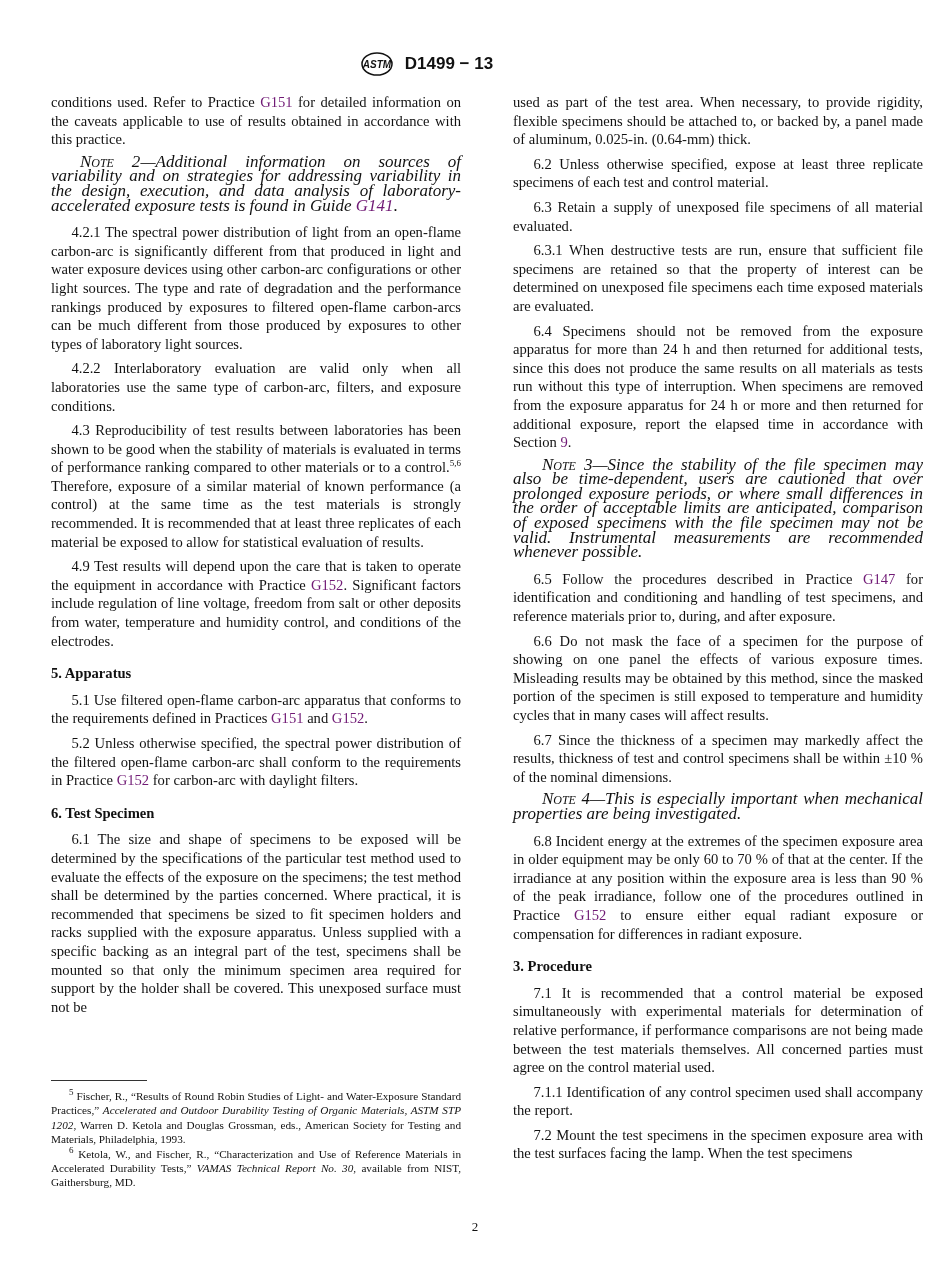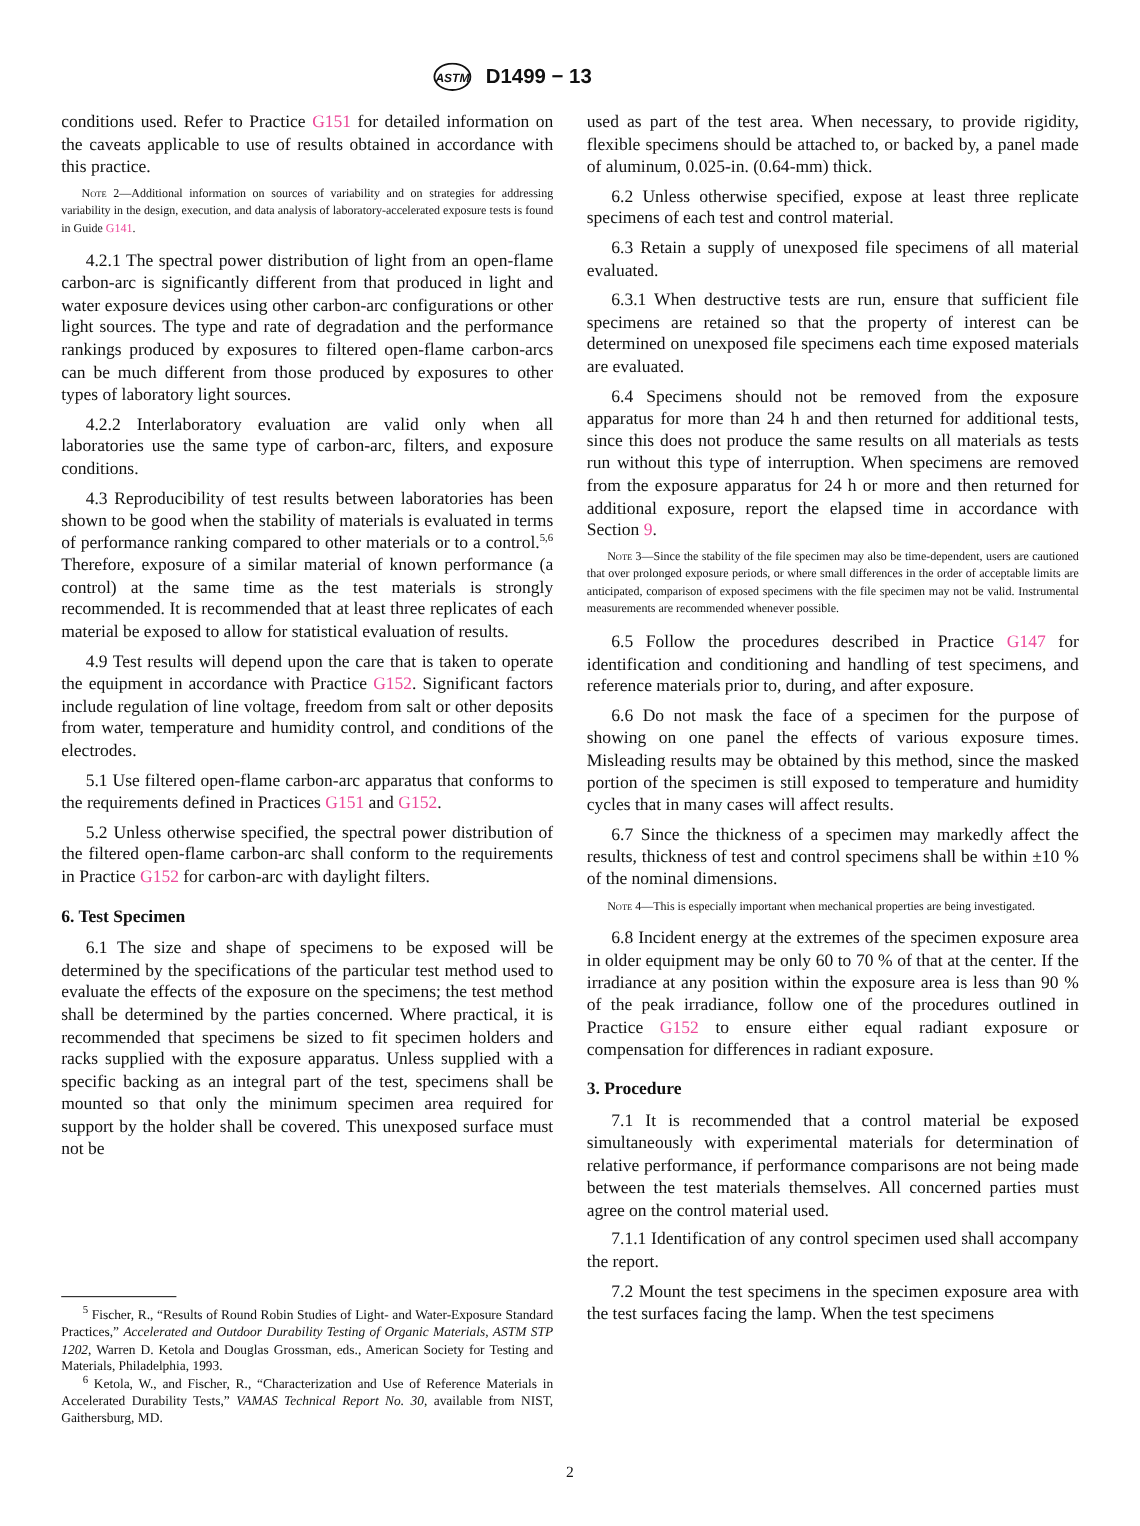--- a/index.html
+++ b/index.html
@@ -3,28 +3,28 @@
 <meta charset="utf-8">
 <style>
   html, body { margin: 0; padding: 0; background: #ffffff; }
   body { width: 950px; height: 1272px; position: relative; overflow: hidden;
          font-family: "Liberation Serif", "DejaVu Serif", serif; color: #111; }
   .header { position: absolute; top: 52px; left: 0; width: 852px; text-align: center; height: 30px; }
   .header .logo { display: inline-block; vertical-align: middle; width: 36px; height: 24px; position: relative; margin-right: 6px; }
   .header .title { display: inline-block; vertical-align: middle; font-family: "Liberation Sans", "DejaVu Sans", sans-serif; font-weight: bold; font-size: 17px; }
   .col { position: absolute; top: 93px; width: 410px; font-size: 14.6px; line-height: 18.6px; text-align: justify; }
   .col.left { left: 51px; }
-  .col.right { left: 489px; }
+  .col.right { left: 513px; }
   p { margin: 0; }
   .para { text-indent: 1.4em; margin-bottom: 6px; }
   .para.first { text-indent: 0; }
-  .note { font-size: 10px; line-height: 14.6px; text-indent: 1.7em; margin: 4px 0 10px 0; }
+  .note { font-size: 17px; line-height: 14.6px; text-indent: 1.7em; margin: 4px 0 10px 0; font-style: italic; }
   .note .note-label { font-variant: small-caps; }
   .heading { font-weight: bold; margin: 14px 0 8px 0; font-size: 14.6px; }
-  .link { color: #ec4899; }
+  .link { color: #701a75; }
   sup { font-size: 9px; line-height: 0; }
   .footnotes { position: absolute; left: 51px; top: 1080px; width: 410px; font-size: 11.2px; line-height: 14.4px; text-align: justify; }
   .footnotes .rule { width: 96px; border-top: 1px solid #333; margin-bottom: 8px; }
   .footnotes p { text-indent: 1.6em; margin-bottom: 0; }
   .pagenum { position: absolute; top: 1219px; left: 0; width: 950px; text-align: center; font-size: 13px; }
   em { font-style: italic; }
 </style>
 </head>
 <body>
 
@@ -38,20 +38,21 @@
   <span class="title">D1499 − 13</span>
 </div>
 
 <div class="col left">
   <p class="para first"><span>conditions used. Refer to Practice </span><span class="link">G151</span><span> for detailed information on the caveats applicable to use of results obtained in accordance with this practice.</span></p>
   <p class="note"><span class="note-label">Note 2</span><span>—Additional information on sources of variability and on strategies for addressing variability in the design, execution, and data analysis of laboratory-accelerated exposure tests is found in Guide </span><span class="link">G141</span><span>.</span></p>
   <p class="para">4.2.1 The spectral power distribution of light from an open-flame carbon-arc is significantly different from that produced in light and water exposure devices using other carbon-arc configurations or other light sources. The type and rate of degradation and the performance rankings produced by exposures to filtered open-flame carbon-arcs can be much different from those produced by exposures to other types of laboratory light sources.</p>
   <p class="para">4.2.2 Interlaboratory evaluation are valid only when all laboratories use the same type of carbon-arc, filters, and exposure conditions.</p>
   <p class="para"><span>4.3 Reproducibility of test results between laboratories has been shown to be good when the stability of materials is evaluated in terms of performance ranking compared to other materials or to a control.</span><sup>5,6</sup><span> Therefore, exposure of a similar material of known performance (a control) at the same time as the test materials is strongly recommended. It is recommended that at least three replicates of each material be exposed to allow for statistical evaluation of results.</span></p>
   <p class="para"><span>4.9 Test results will depend upon the care that is taken to operate the equipment in accordance with Practice </span><span class="link">G152</span><span>. Significant factors include regulation of line voltage, freedom from salt or other deposits from water, temperature and humidity control, and conditions of the electrodes.</span></p>
+  <p class="heading">5. Apparatus</p>
   <p class="para"><span>5.1 Use filtered open-flame carbon-arc apparatus that conforms to the requirements defined in Practices </span><span class="link">G151</span><span> and </span><span class="link">G152</span><span>.</span></p>
   <p class="para"><span>5.2 Unless otherwise specified, the spectral power distribution of the filtered open-flame carbon-arc shall conform to the requirements in Practice </span><span class="link">G152</span><span> for carbon-arc with daylight filters.</span></p>
   <p class="heading">6. Test Specimen</p>
   <p class="para">6.1 The size and shape of specimens to be exposed will be determined by the specifications of the particular test method used to evaluate the effects of the exposure on the specimens; the test method shall be determined by the parties concerned. Where practical, it is recommended that specimens be sized to fit specimen holders and racks supplied with the exposure apparatus. Unless supplied with a specific backing as an integral part of the test, specimens shall be mounted so that only the minimum specimen area required for support by the holder shall be covered. This unexposed surface must not be</p>
 </div>
 
 <div class="footnotes">
   <div class="rule"></div>
   <p><sup>5</sup><span> Fischer, R., “Results of Round Robin Studies of Light- and Water-Exposure Standard Practices,” </span><em>Accelerated and Outdoor Durability Testing of Organic Materials, ASTM STP 1202</em><span>, Warren D. Ketola and Douglas Grossman, eds., American Society for Testing and Materials, Philadelphia, 1993.</span></p>
   <p><sup>6</sup><span> Ketola, W., and Fischer, R., “Characterization and Use of Reference Materials in Accelerated Durability Tests,” </span><em>VAMAS Technical Report No. 30</em><span>, available from NIST, Gaithersburg, MD.</span></p>

